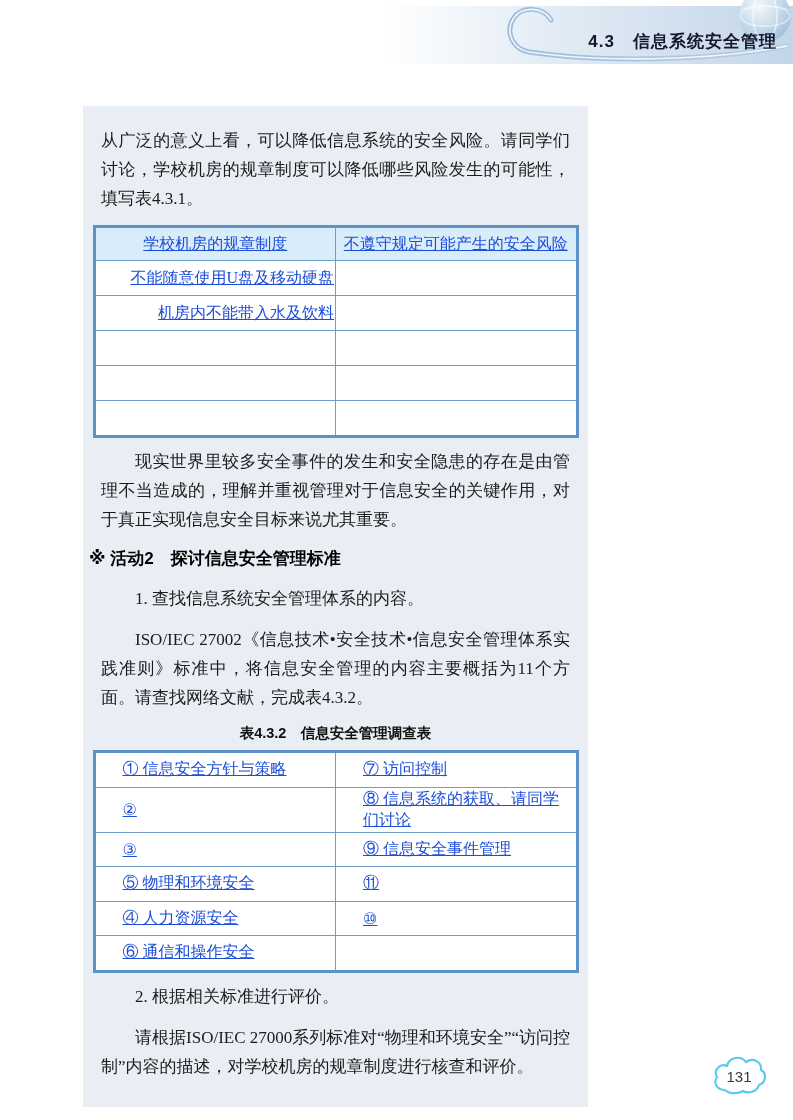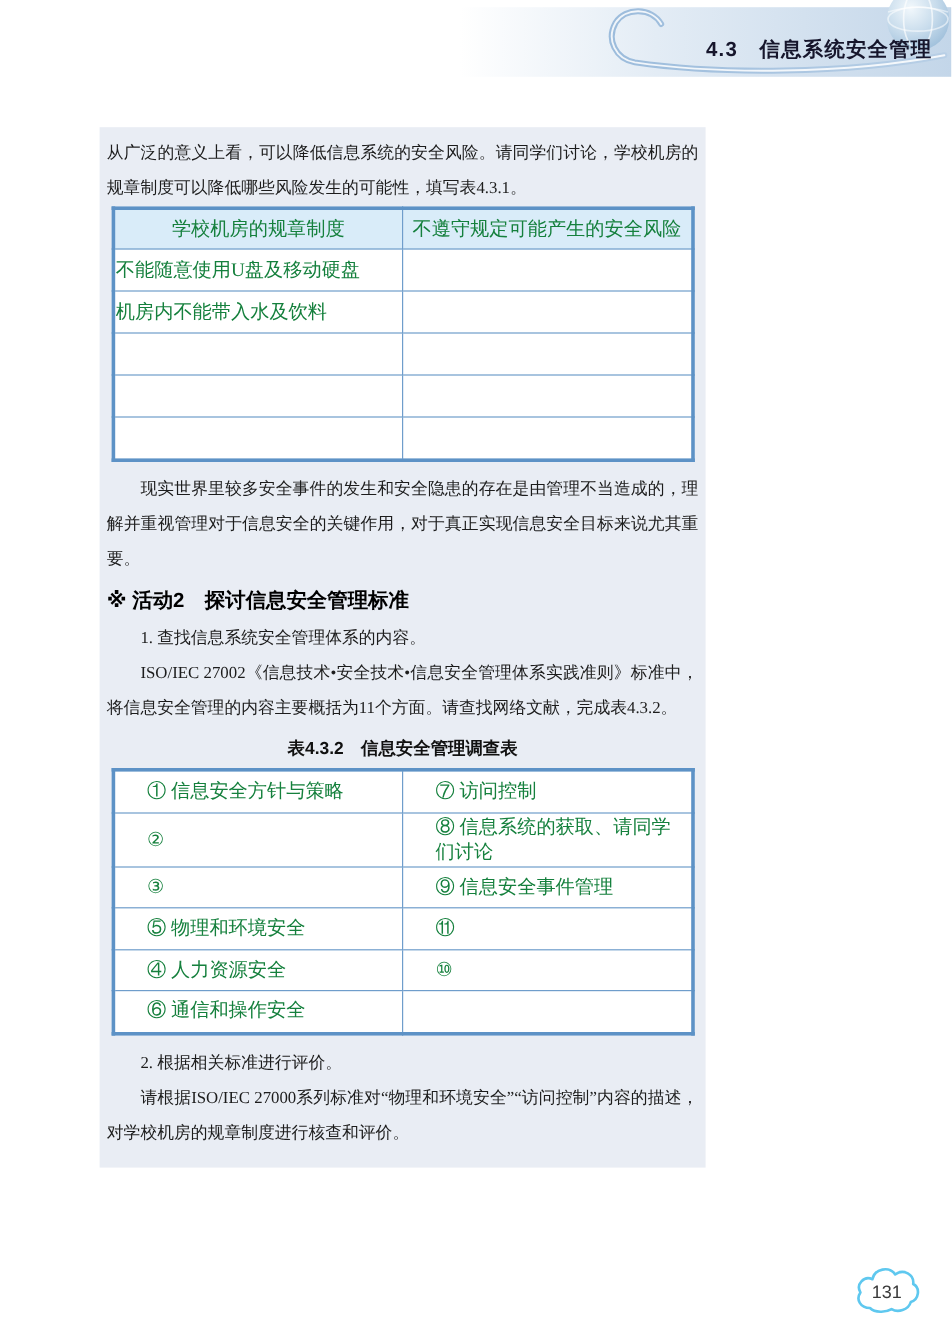--- a/index.html
+++ b/index.html
@@ -18,48 +18,48 @@
     font-family:"Liberation Sans","DejaVu Sans",sans-serif;
     font-weight:bold;font-size:17px;letter-spacing:1px;color:#16162c;
     white-space:nowrap;
   }
   
   .content{
     position:absolute;left:83px;top:106px;width:493px;
     background:#e9edf4;padding:8px 6px 14px 6px;
   }
   .content p{
-    margin:0;font-size:14px;line-height:29px;text-align:justify;
+    margin:12px;font-size:17px;line-height:29px;text-align:justify;
     text-indent:2em;color:#1c1c1c;
   }
   .content p.noindent{text-indent:0;}
   .activity-heading{
     margin:7px 0 4px 0;
     font-family:"Liberation Sans","DejaVu Sans",sans-serif;
     font-weight:bold;font-size:17px;line-height:26px;color:#000000;
   }
   .tbl-caption{
     margin:9px 0 7px 0;text-align:center;
     font-family:"Liberation Sans","DejaVu Sans",sans-serif;
     font-weight:bold;font-size:14.5px;color:#111;
   }
   
   table.sheet{
     width:486px;margin:0 auto;border-collapse:collapse;
     border:3px solid #5d92c6;background:#ffffff;table-layout:fixed;
   }
   table.sheet th,table.sheet td{
     border:1.8px solid #6f9dcb;font-weight:normal;
-    font-size:16px;color:#15803d;background:#ffffff;
+    font-size:16px;color:#1d4ed8;background:#ffffff;text-decoration:underline;
   }
   table.sheet th{
     background:#d9ecf9;height:30px;text-align:center;
     font-size:16px;
   }
-  table.t1 td{height:32px;text-align:left;}
+  table.t1 td{height:32px;text-align:right;}
   table.t2 td{height:31.5px;text-align:left;padding-left:27px;}
   .after-table{margin-top:9px !important;}
   
   .page-badge{position:absolute;left:710px;top:1052px;width:58px;height:46px;}
 </style>
 </head>
 <body>
 
 <div class="page">
 

